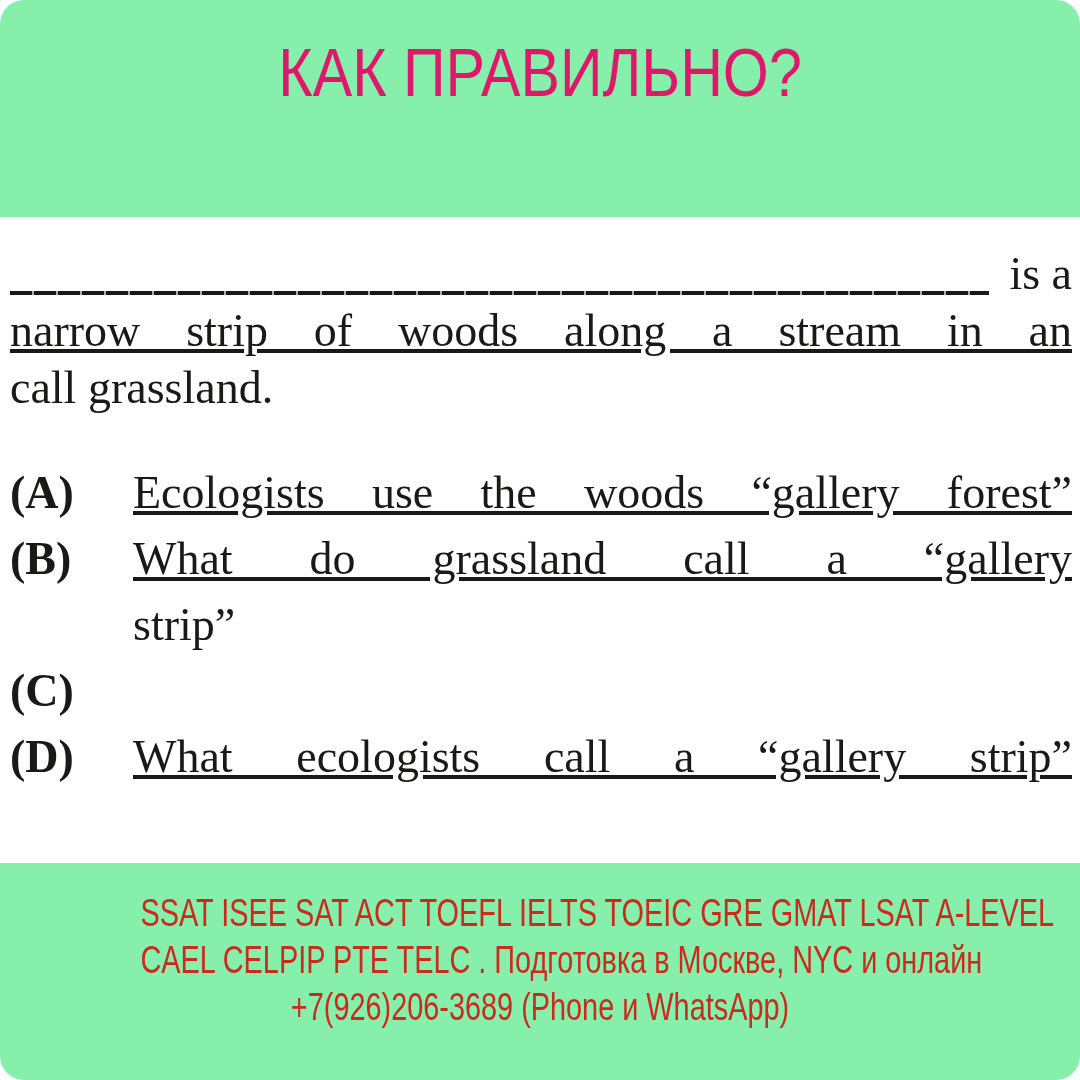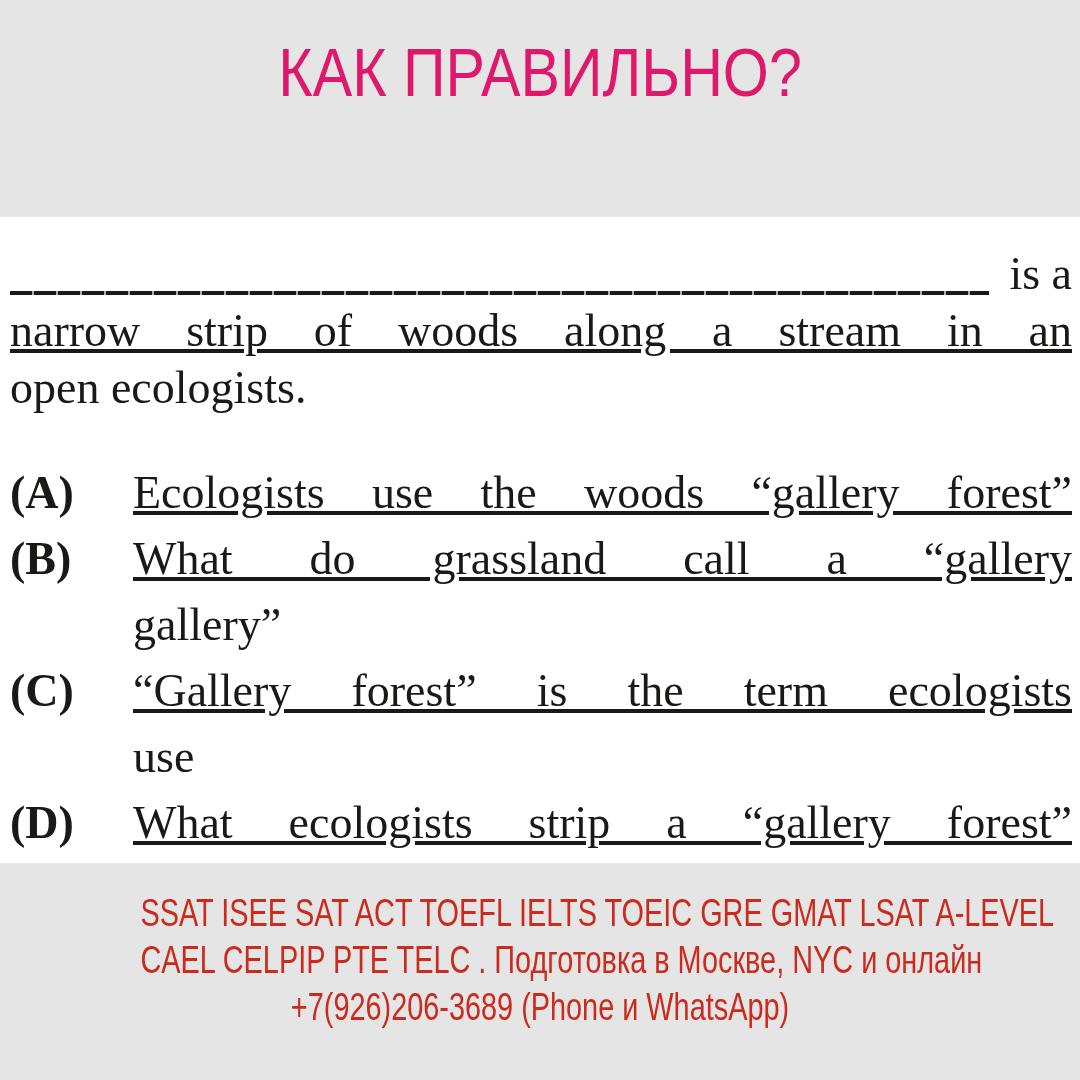--- a/index.html
+++ b/index.html
@@ -1,23 +1,24 @@
 <!DOCTYPE html>
 <html><head>
 <meta charset="utf-8">
 <style>
   html, body { margin: 0; padding: 0; background: #ffffff; }
 
   .poster {
     position: relative;
     width: 1080px;
     height: 1080px;
-    background: #e5e5e5;
+    background: #86efac;
     overflow: hidden;
     font-family: "Liberation Serif", serif;
+    border-radius: 24px;
   }
 
   
   .band-top {
     height: 217px;
     display: block;
   }
   .title {
     padding-top: 38px;
     text-align: center;
@@ -106,52 +107,48 @@
   </div>
 
   <div class="panel">
 
     <div class="stem">
       <div class="blank-row">
         <span class="blank"></span>
         <span class="blank-suffix">is a</span>
       </div>
       <div class="stem-line fill">narrow strip of woods along a stream in an</div>
-      <div class="stem-line">open ecologists.</div>
+      <div class="stem-line">call grassland.</div>
     </div>
 
     <div class="options">
 
       <div class="opt">
         <span class="opt-label">(A)</span>
         <span class="opt-body">
           <div class="opt-line fill">Ecologists use the woods “gallery forest”</div>
         </span>
       </div>
 
       <div class="opt">
         <span class="opt-label">(B)</span>
         <span class="opt-body">
           <div class="opt-line fill">What do grassland call a “gallery</div>
-          <div class="opt-line">gallery”</div>
+          <div class="opt-line">strip”</div>
         </span>
       </div>
 
       <div class="opt">
         <span class="opt-label">(C)</span>
-        <span class="opt-body">
-          <div class="opt-line fill">“Gallery forest” is the term ecologists</div>
-          <div class="opt-line">use</div>
-        </span>
       </div>
 
       <div class="opt">
         <span class="opt-label">(D)</span>
         <span class="opt-body">
-          <div class="opt-line fill">What ecologists strip a “gallery forest”</div>
+          <div class="opt-line fill">What ecologists call a “gallery strip”</div>
         </span>
       </div>
 
     </div>
   </div>
 
   <div class="band-bottom">
     <div class="footer-line">SSAT ISEE SAT ACT TOEFL IELTS TOEIC GRE GMAT LSAT A-LEVEL</div>
     <div class="footer-line">CAEL CELPIP PTE TELC . Подготовка в Москве, NYC и онлайн</div>
     <div class="footer-line">+7(926)206-3689 (Phone и WhatsApp)</div>

